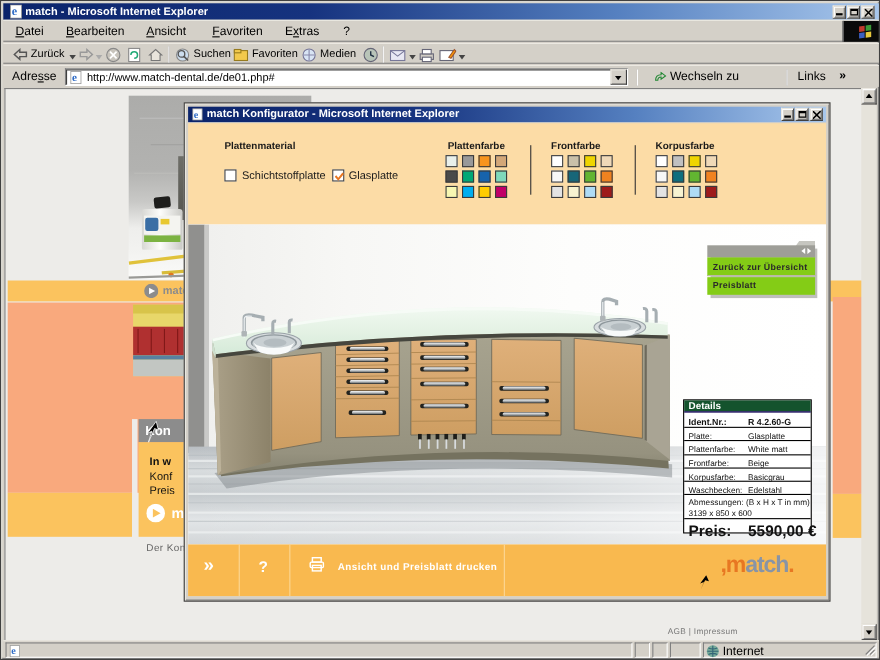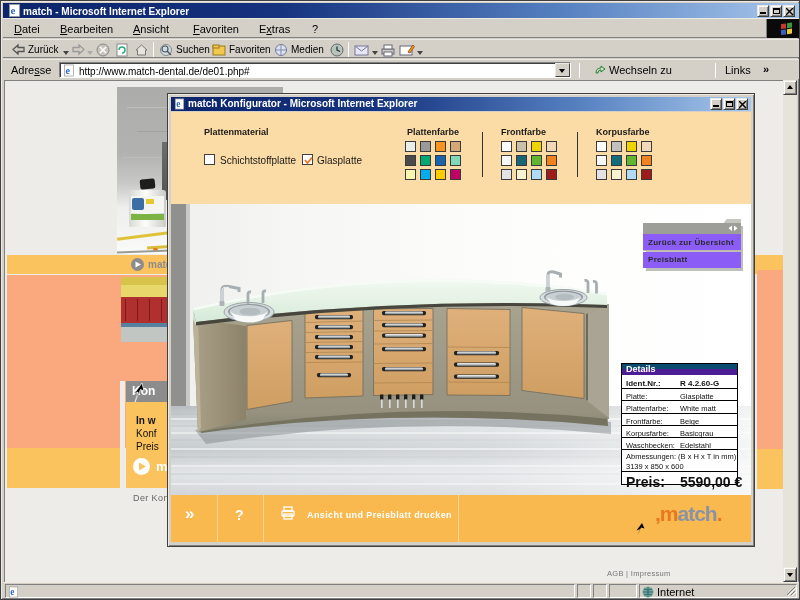--- a/index.html
+++ b/index.html
@@ -49,21 +49,21 @@
   color:#fff; font-size:10px; font-weight:bold; line-height:14px; }
 #pcontent { position:absolute; left:3px; top:18px; width:580px; height:430px; background:#FCDCA6; overflow:hidden; }
 .swatch { position:absolute; width:11px; height:11px; border:1px solid #3A3A3A; }
 .cbx { position:absolute; width:11px; height:11px; background:#fff; border:1px solid #404040; }
 .ftxt { font-size:9px; font-weight:bold; color:#1A1A1A; }
 #details { position:absolute; left:450px; top:159px; width:117px; height:122px; background:#fff;
   border:1px solid #000; font-size:7.5px; color:#111; }
 .drow { position:absolute; left:0; width:115px; border-bottom:1px solid #000; white-space:nowrap; }
 #details .lbl { position:absolute; left:4px; top:3px; }
 #details .val { position:absolute; left:58px; top:3px; }
-.mitem { position:absolute; left:0; width:98px; background:#8b5cf6; font-size:8px; font-weight:bold;
+.mitem { position:absolute; left:0; width:98px; background:#84cc16; font-size:8px; font-weight:bold;
   color:#2A2A2A; padding-left:5px; letter-spacing:0.3px; white-space:nowrap; overflow:hidden;}
 </style></head>
 <body>
 <div id="win">
   <div id="titlebar">
     <svg class="abs" style="left:5px;top:1px" width="13" height="13" viewBox="0 0 13 13">
         <rect x="1.5" y="0.5" width="10" height="12" fill="#FFFFFF" stroke="#9A9A9A" stroke-width="0.8"></rect>
         <text x="2.6" y="10" font-family="Liberation Serif" font-weight="bold" font-size="11" fill="#2E6BC6">e</text>
       </svg>
     <span class="ttxt">match - Microsoft Internet Explorer</span>
@@ -504,21 +504,21 @@
             <svg class="abs" style="left:85px;top:2px" width="10" height="7">
                 <path d="M4 0.5 L4 6 L0.5 3.2 Z" fill="#fff"></path>
                 <path d="M6 0.5 L6 6 L9.5 3.2 Z" fill="#fff"></path>
               </svg>
           </div>
           <div class="mitem" style="top:11px;height:17px;line-height:18px;border-bottom:1px solid #BDB7A7">Zurück zur Übersicht</div>
           <div class="mitem" style="top:29px;height:16px;line-height:16px">Preisblatt</div>
         </div>
 
         <div id="details">
-          <div class="drow" style="top:0;height:11px;background:#0c4a6e;border-bottom:6px solid #4c1d95">
+          <div class="drow" style="top:0;height:11px;background:#14532d;border-bottom:1px solid #4c1d95">
               <span class="abs" style="left:4px;top:0px;color:#fff;font-weight:bold;font-size:9px">Details</span>
             </div>
           <div class="drow" style="top:12px;height:13px;font-weight:bold;font-size:8px">
               <span class="lbl">Ident.Nr.:</span>
               <span class="val">R 4.2.60-G</span>
             </div>
           <div class="drow" style="top:25px;height:12px">
               <span class="lbl">Platte:</span>
               <span class="val">Glasplatte</span>
             </div>

